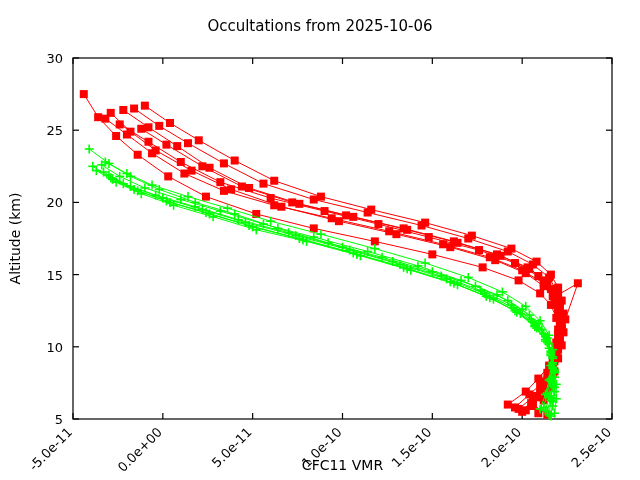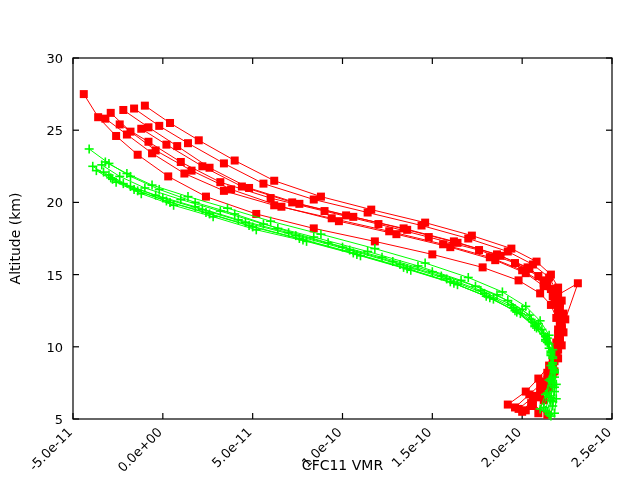--- a/index.html
+++ b/index.html
@@ -14,20 +14,21 @@
   #chart-svg{position:absolute;left:0;top:0;}
 
   .axis-label{font-size:14px;fill:#000;}
   .tick-text{font-size:13px;fill:#000;}
 </style>
 </head>
 <body>
 
 <div id="root">
 
+  <div id="plot-title">Occultations from 2025-10-06</div>
 
   <svg id="chart-svg" width="640" height="480">
     <g id="axes-layer">
         <rect x="73" y="58" width="539" height="361" fill="none" stroke="#000" stroke-width="1.2"></rect>
         <line x1="73" y1="419" x2="73" y2="413" stroke="#000" stroke-width="1.2"></line>
         <line x1="73" y1="58" x2="73" y2="64" stroke="#000" stroke-width="1.2"></line>
         <line x1="162.83333333333334" y1="419" x2="162.83333333333334" y2="413" stroke="#000" stroke-width="1.2"></line>
         <line x1="162.83333333333334" y1="58" x2="162.83333333333334" y2="64" stroke="#000" stroke-width="1.2"></line>
         <line x1="252.66666666666669" y1="419" x2="252.66666666666669" y2="413" stroke="#000" stroke-width="1.2"></line>
         <line x1="252.66666666666669" y1="58" x2="252.66666666666669" y2="64" stroke="#000" stroke-width="1.2"></line>

